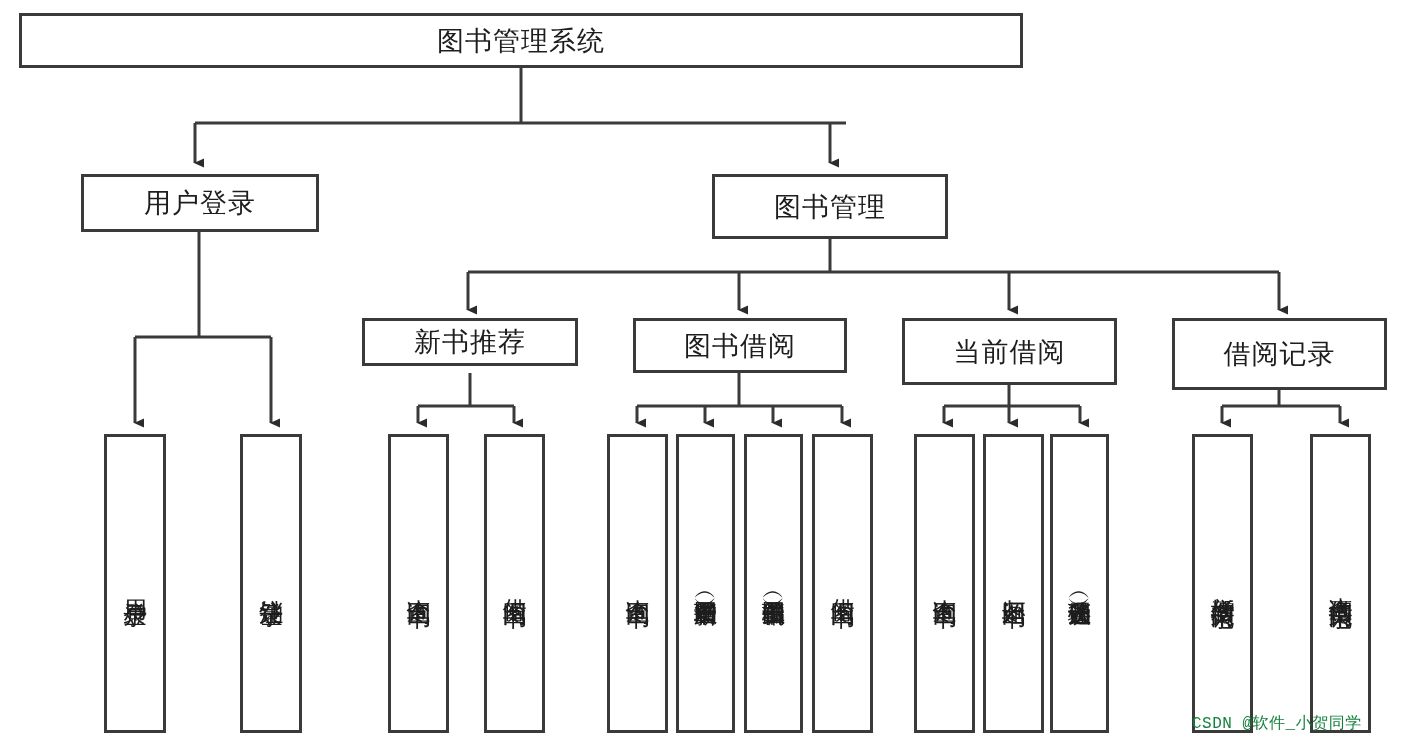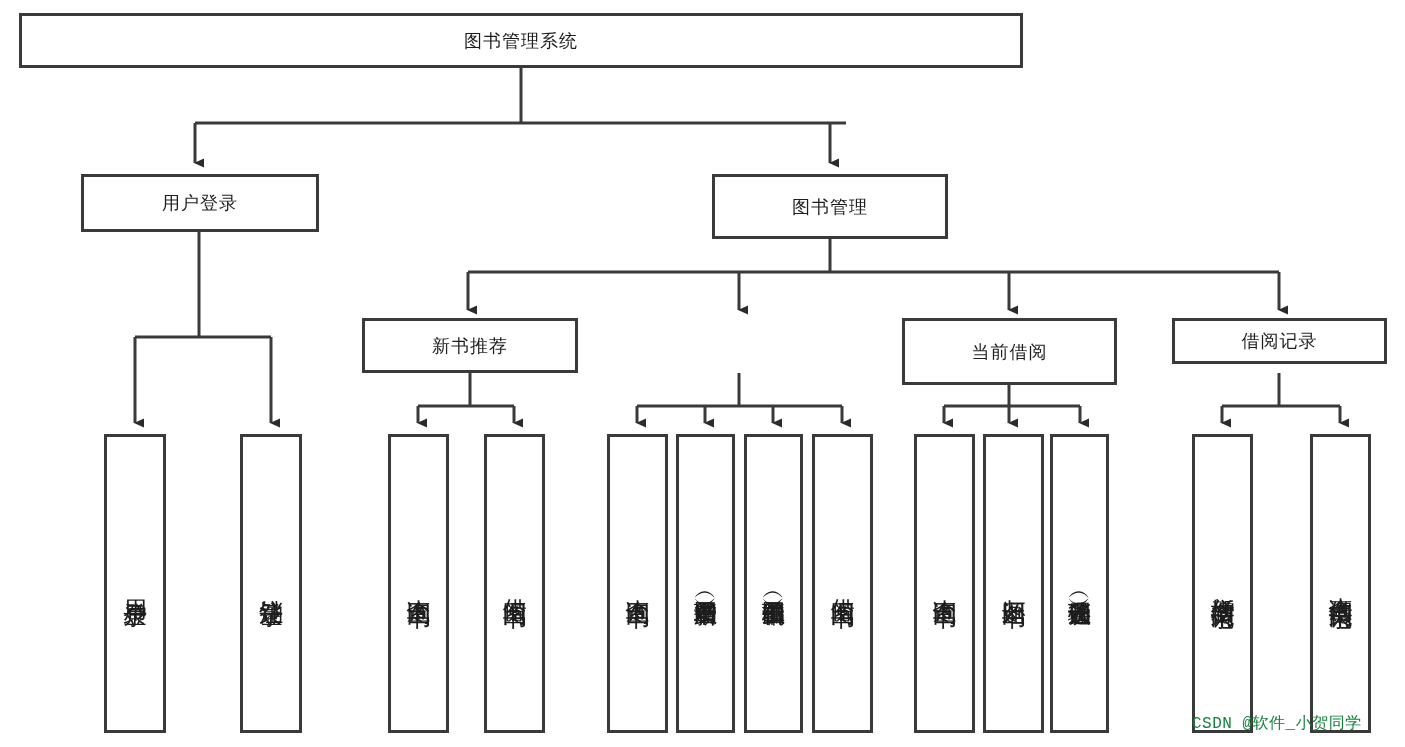--- a/index.html
+++ b/index.html
@@ -29,21 +29,21 @@
     position: absolute;
     box-sizing: border-box;
     background: #ffffff;
     border: 3px solid #3a3a3a;
     display: flex;
     align-items: center;
     justify-content: center;
     color: #1d1d1d;
   }
   .node.horiz {
-    font-size: 18px;
+    font-size: 27px;
     letter-spacing: 1px;
     line-height: 1.1;
   }
   .node.vert {
     writing-mode: vertical-rl;
     text-orientation: upright;
     font-size: 24px;
     line-height: 1.18;
     letter-spacing: 2px;
     padding: 4px 0;
@@ -124,27 +124,30 @@
     <span>图书管理系统</span>
   </div>
 
   <div class="node horiz" style="left:81px; top:174px; width:238px; height:58px;">
     <span>用户登录</span>
   </div>
   <div class="node horiz" style="left:712px; top:174px; width:236px; height:65px;">
     <span>图书管理</span>
   </div>
 
-  <div class="node horiz" style="left:362px; top:318px; width:216px; height:55px;">
+  <div class="node horiz" style="left:362px; top:318px; width:216px; height:48px;">
     <span>新书推荐</span>
+  </div>
+  <div class="node horiz" style="left:633px; top:318px; width:214px; height:55px;">
+    <span>图书借阅</span>
   </div>
   <div class="node horiz" style="left:902px; top:318px; width:215px; height:67px;">
     <span>当前借阅</span>
   </div>
-  <div class="node horiz" style="left:1172px; top:318px; width:215px; height:46px;">
+  <div class="node horiz" style="left:1172px; top:318px; width:215px; height:72px;">
     <span>借阅记录</span>
   </div>
 
   <div class="node vert" style="left:104px; top:434px; width:62px; height:299px;">
     <span class="vtxt">用户登录</span>
   </div>
   <div class="node vert" style="left:240px; top:434px; width:62px; height:299px;">
     <span class="vtxt">注销登录</span>
   </div>
 

